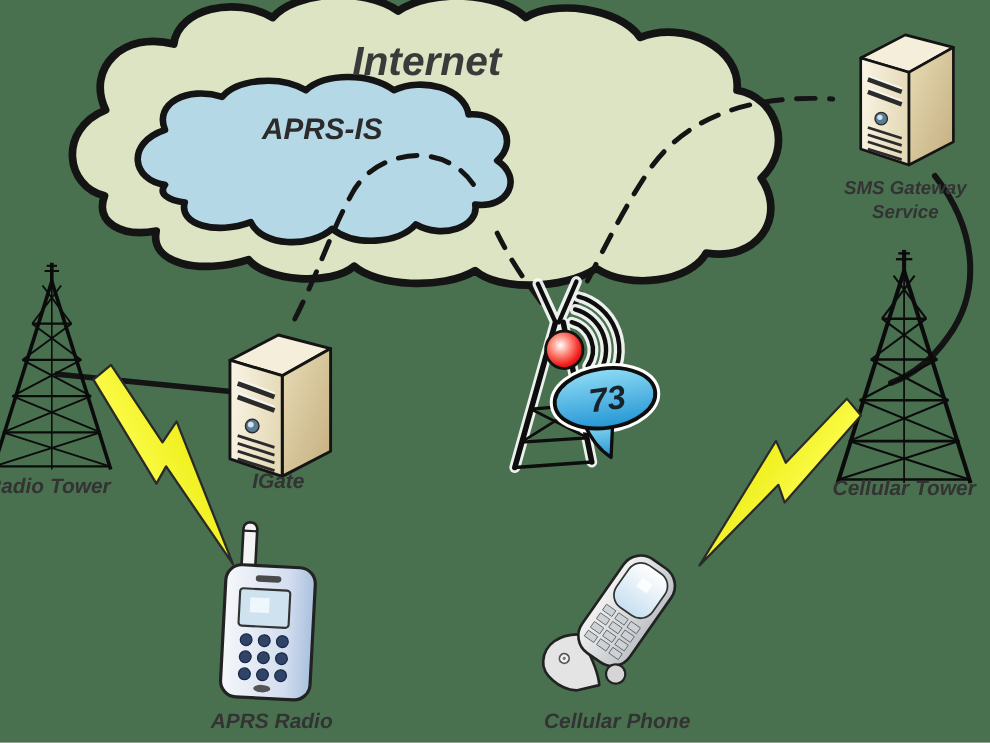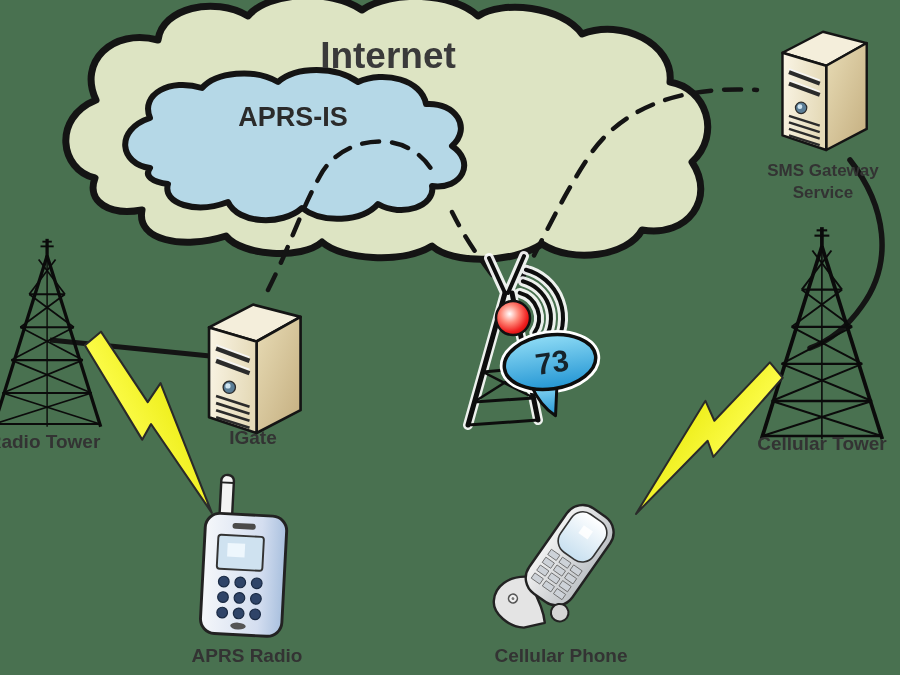--- a/index.html
+++ b/index.html
@@ -1,17 +1,17 @@
 <!DOCTYPE html>
 <html><head>
 <meta charset="utf-8">
 <style>
   html,body{margin:0;padding:0;}
   body{width:900px;height:675px;overflow:hidden;font-family:"Liberation Sans",sans-serif;}
-  .stage{position:relative;width:900px;height:634px;}
+  .stage{position:relative;width:900px;height:634px;font-style:italic;}
   svg{display:block;}
   text{font-family:"Liberation Sans",sans-serif;}
   .node-label{font-size:19px;font-weight:700;fill:#333333;}
   .cloud-label-big{font-size:37px;font-weight:700;fill:#3a3a3a;}
   .cloud-label-mid{font-size:27px;font-weight:700;fill:#2b2b2b;}
   .sms-label{font-size:17px;font-weight:700;fill:#333333;}
   .bubble-num{font-size:30px;font-weight:700;fill:#16232b;}
 </style>
 </head>
 <body>

